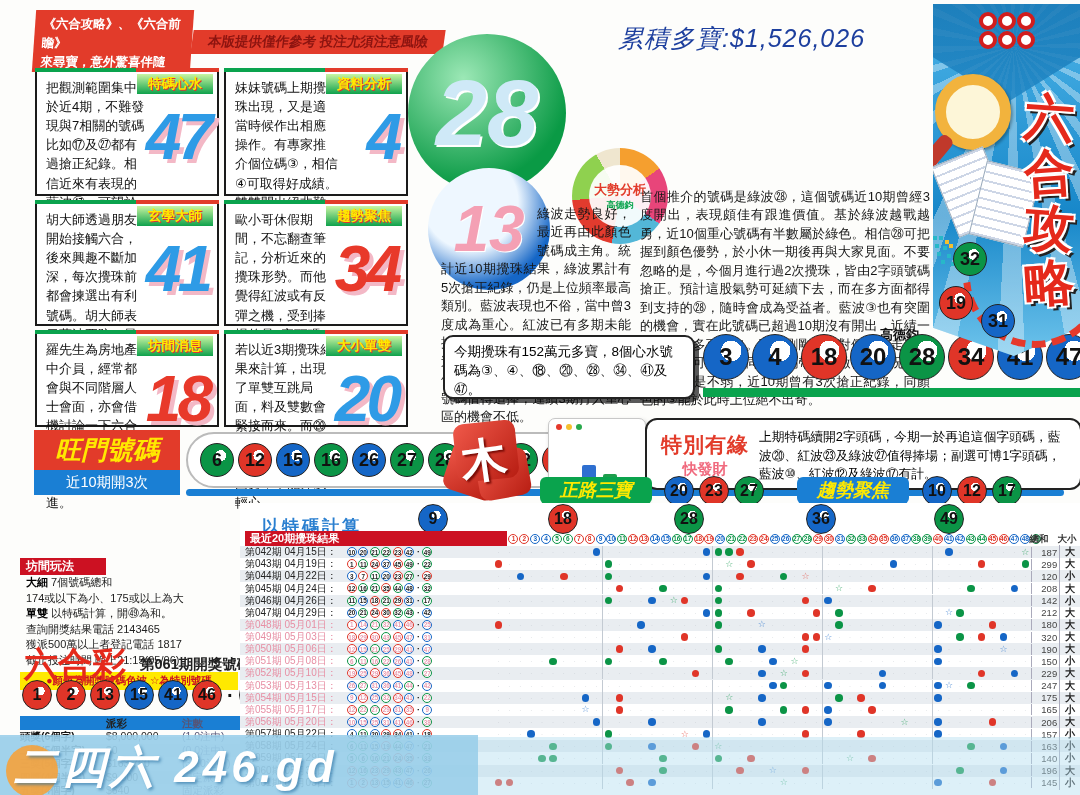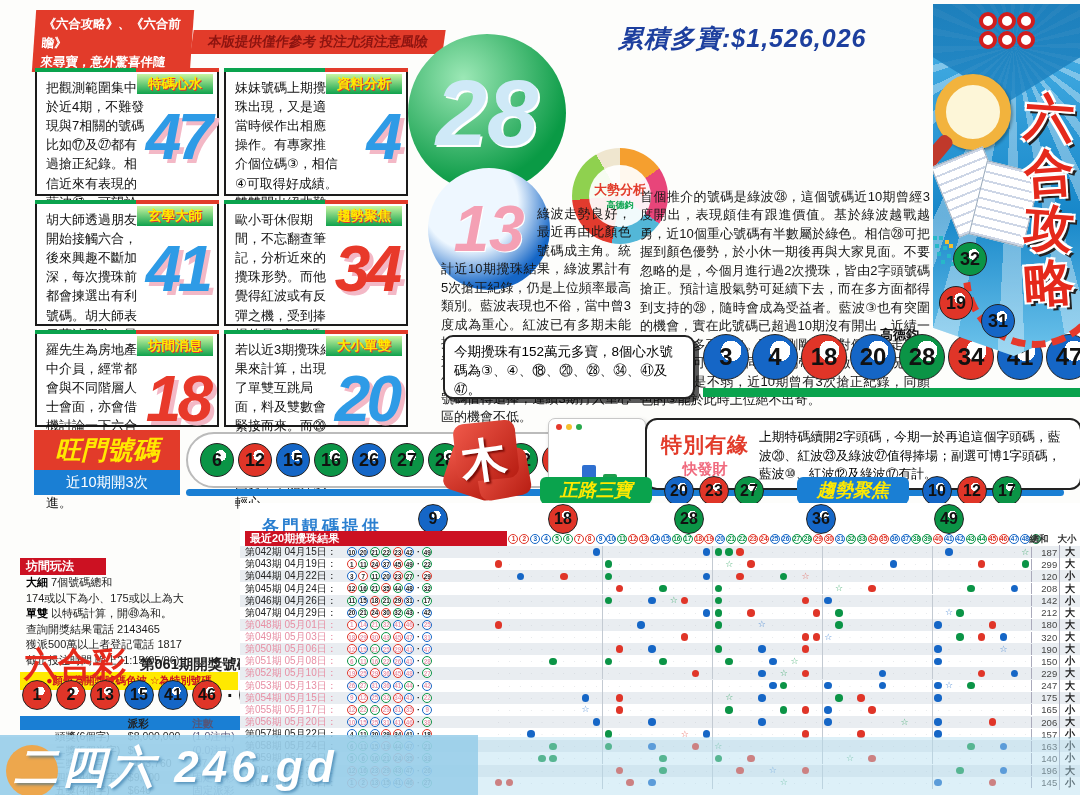--- a/index.html
+++ b/index.html
@@ -16,21 +16,21 @@
            padding:8px 6px 4px 9px;}
   .tip-box .bar{position:absolute;top:-2px;left:-2px;right:-2px;height:4px;
            background:linear-gradient(90deg,#0aa34d 0 55%,#e23b2a 55% 100%);}
   .tip-label{position:absolute;top:4px;right:4px;width:76px;height:20px;text-align:center;
            background:linear-gradient(180deg,#c9f5a2,#0fa14c);color:#ffe900;font-weight:900;
            font-size:13.5px;line-height:20px;text-shadow:1px 1px 0 #d33;}
   .tip-text{width:103px;font-size:13px;line-height:1.47;color:#111;letter-spacing:0;}
   .tip-num{position:absolute;right:8px;top:30px;font-size:64px;font-weight:900;font-style:italic;
            letter-spacing:-4px;text-shadow:4px 4px 0 #f3b8c6;}
   
-  .jackpot{left:618px;top:22px;width:310px;font-size:25px;font-weight:700;font-style:italic;
+  .jackpot{left:618px;top:22px;width:310px;font-size:25px;font-weight:400;font-style:italic;
            color:#1d3f9e;letter-spacing:1px;}
   .headline-box{left:622px;top:52px;width:286px;height:76px;background:#0aa34d;
            border-top:3px solid #e23b2a;box-shadow:0 -6px 0 #fff inset;}
   .headline{width:100%;text-align:center;font-size:58px;font-weight:900;color:#fff;line-height:74px;
            letter-spacing:2px;text-shadow:3px 3px 2px rgba(0,60,20,.55);}
   .deco-ball{border-radius:50%;display:flex;align-items:center;justify-content:center;
            font-weight:900;font-style:italic;}
   .badge{width:96px;height:96px;border-radius:50%;
          background:conic-gradient(#f59f2f 0 55deg,#e8457a 55deg 125deg,#53b7d8 125deg 190deg,#e23b2e 190deg 265deg,#8fd14f 265deg 330deg,#efe6cf 330deg 360deg);
          display:flex;align-items:center;justify-content:center;}
@@ -109,21 +109,21 @@
   .rules-note{margin-top:3px;background:#ffe900;color:#cc1122;font-weight:bold;font-size:10.5px;
         padding:2px 4px;text-align:center;}
   .lot-title{left:24px;top:642px;font-size:34px;font-weight:900;color:#e5291b;}
   .lot-sub{left:140px;top:655px;font-size:14.5px;font-weight:bold;color:#222;}
   .lot-balls{left:22px;top:680px;display:flex;align-items:center;gap:4px;}
   .dotsep{font-size:20px;font-weight:900;color:#111;margin:0 1px;}
   .prize{left:20px;top:716px;width:228px;font-size:10.5px;}
   .prize-head{display:flex;background:#1a7fd4;color:#ffe900;font-weight:bold;height:14px;line-height:14px;}
   .prize-row{display:flex;height:13.5px;line-height:13.5px;}
   .prize-row:nth-child(even){background:#eef0f2;}
-  .pc1{width:86px;font-weight:normal;color:#111;white-space:nowrap;margin-left:35px;}
+  .pc1{width:86px;font-weight:bold;color:#111;white-space:nowrap;}
   .pc2{width:76px;color:#222;}
   .pc3{width:66px;color:#557;}
   
   .hist{left:240px;top:503px;width:840px;height:292px;background:#fff;}
   .provider{position:absolute;left:22px;top:12px;font-size:17px;color:#2a7fd0;letter-spacing:3px;font-weight:bold;}
   .hd-ball{position:absolute;top:2px;}
   .hist-caption{position:absolute;left:5px;top:28px;width:262px;height:15px;background:#cc1122;color:#fff;
         font-weight:bold;font-size:11px;line-height:15px;padding-left:5px;box-sizing:border-box;}
   .col-heads{position:absolute;left:268px;top:28px;height:15px;display:flex;}
   .chead{width:10.9px;display:flex;align-items:center;justify-content:center;}
@@ -389,21 +389,21 @@
         </div>
         <div class="prize-row">
           <span class="pc1">五獎(4個字)</span>
           <span class="pc2">$640</span>
           <span class="pc3">固定派彩</span>
         </div>
       </div>
   </div>
 
   <div class="abs hist">
-    <div class="provider">各門靚碼提供</div>
+    <div class="provider">以特碼計算</div>
     <div id="hd-balls">
         <span class="ball hd-ball" style="width: 30px; height: 30px; font-size: 16px; flex: 0 0 auto; background: radial-gradient(circle at 62% 36%, rgb(255, 255, 255) 0px, rgb(255, 255, 255) 17%, rgb(21, 102, 198) 17%, rgb(21, 102, 198) 100%); position: absolute; left: 178px; top: 1px;">9</span>
         <span class="ball hd-ball" style="width: 30px; height: 30px; font-size: 16px; flex: 0 0 auto; background: radial-gradient(circle at 62% 36%, rgb(255, 255, 255) 0px, rgb(255, 255, 255) 17%, rgb(224, 53, 40) 17%, rgb(224, 53, 40) 100%); position: absolute; left: 308px; top: 1px;">18</span>
         <span class="ball hd-ball" style="width: 30px; height: 30px; font-size: 16px; flex: 0 0 auto; background: radial-gradient(circle at 62% 36%, rgb(255, 255, 255) 0px, rgb(255, 255, 255) 17%, rgb(11, 148, 70) 17%, rgb(11, 148, 70) 100%); position: absolute; left: 434px; top: 1px;">28</span>
         <span class="ball hd-ball" style="width: 30px; height: 30px; font-size: 16px; flex: 0 0 auto; background: radial-gradient(circle at 62% 36%, rgb(255, 255, 255) 0px, rgb(255, 255, 255) 17%, rgb(21, 102, 198) 17%, rgb(21, 102, 198) 100%); position: absolute; left: 566px; top: 1px;">36</span>
         <span class="ball hd-ball" style="width: 30px; height: 30px; font-size: 16px; flex: 0 0 auto; background: radial-gradient(circle at 62% 36%, rgb(255, 255, 255) 0px, rgb(255, 255, 255) 17%, rgb(11, 148, 70) 17%, rgb(11, 148, 70) 100%); position: absolute; left: 694px; top: 1px;">49</span>
       </div>
     <div class="hist-caption">最近20期攪珠結果</div>
     <div class="col-heads" id="col-heads">
         <span class="chead">

